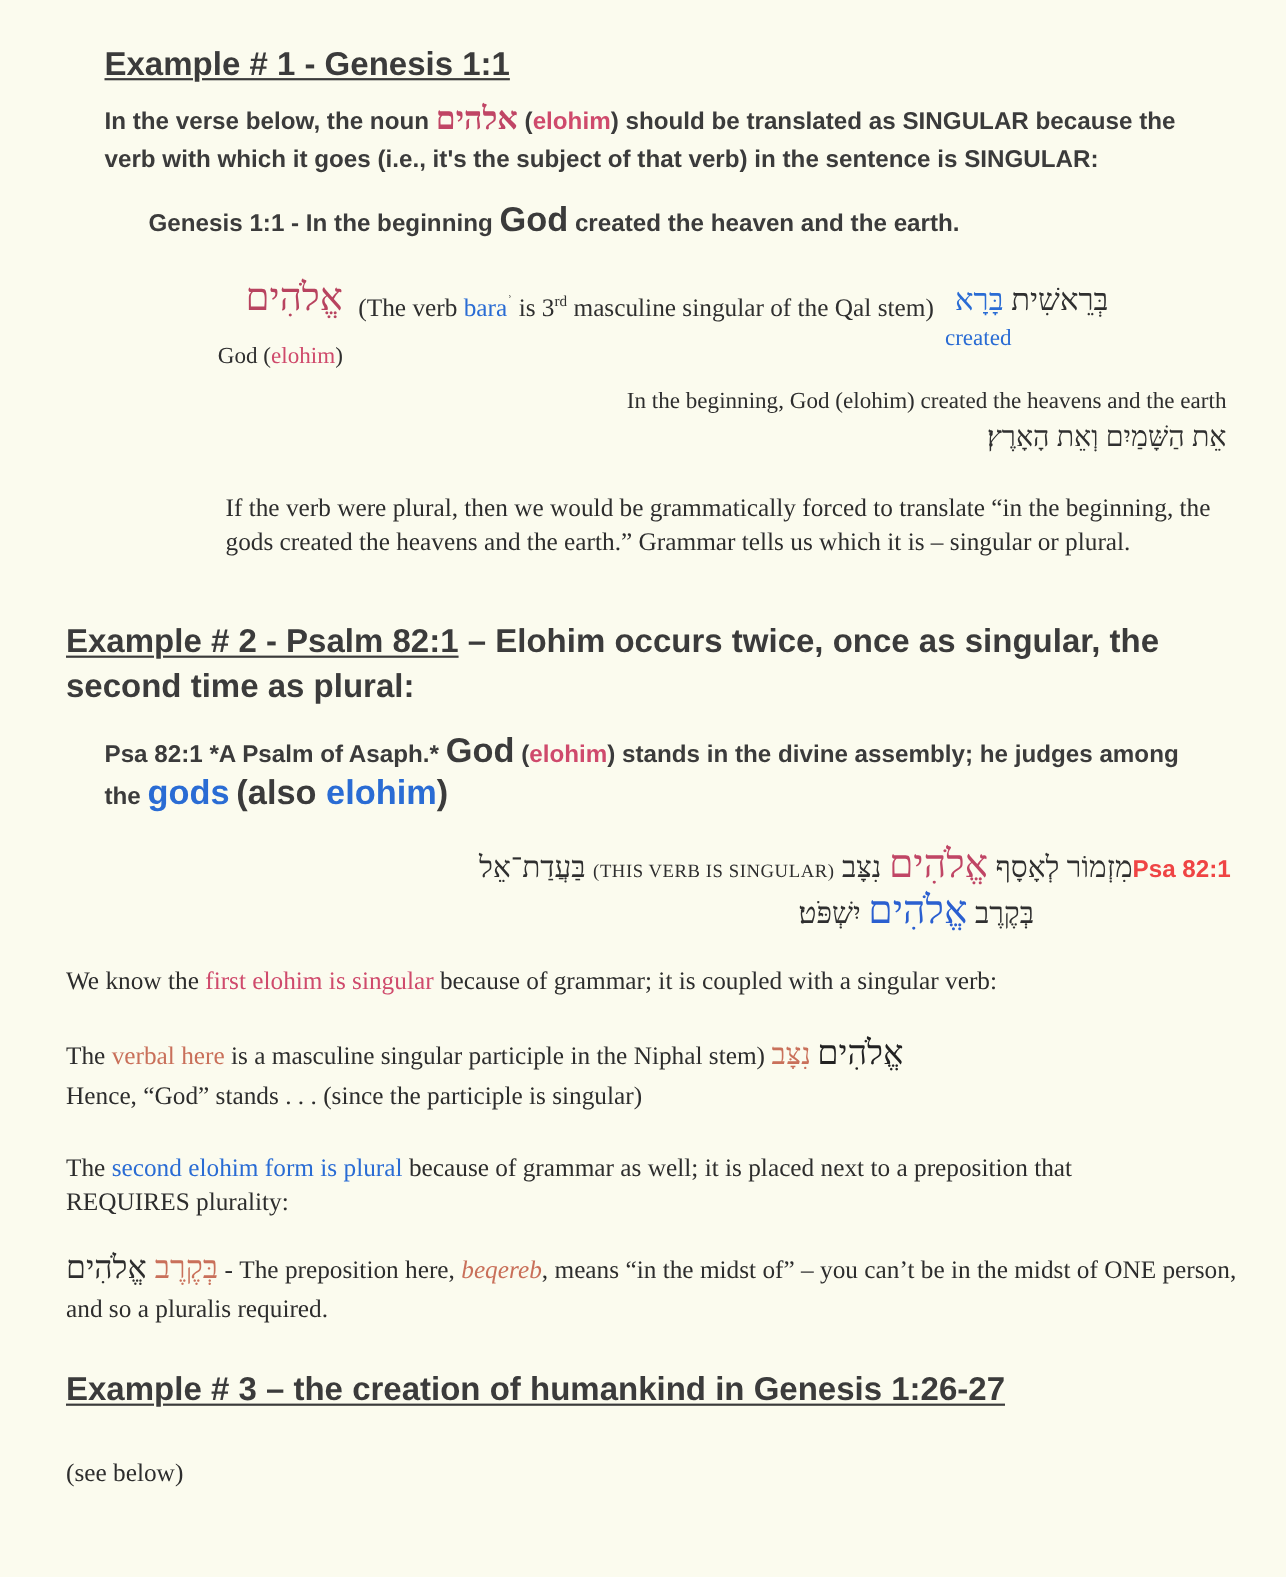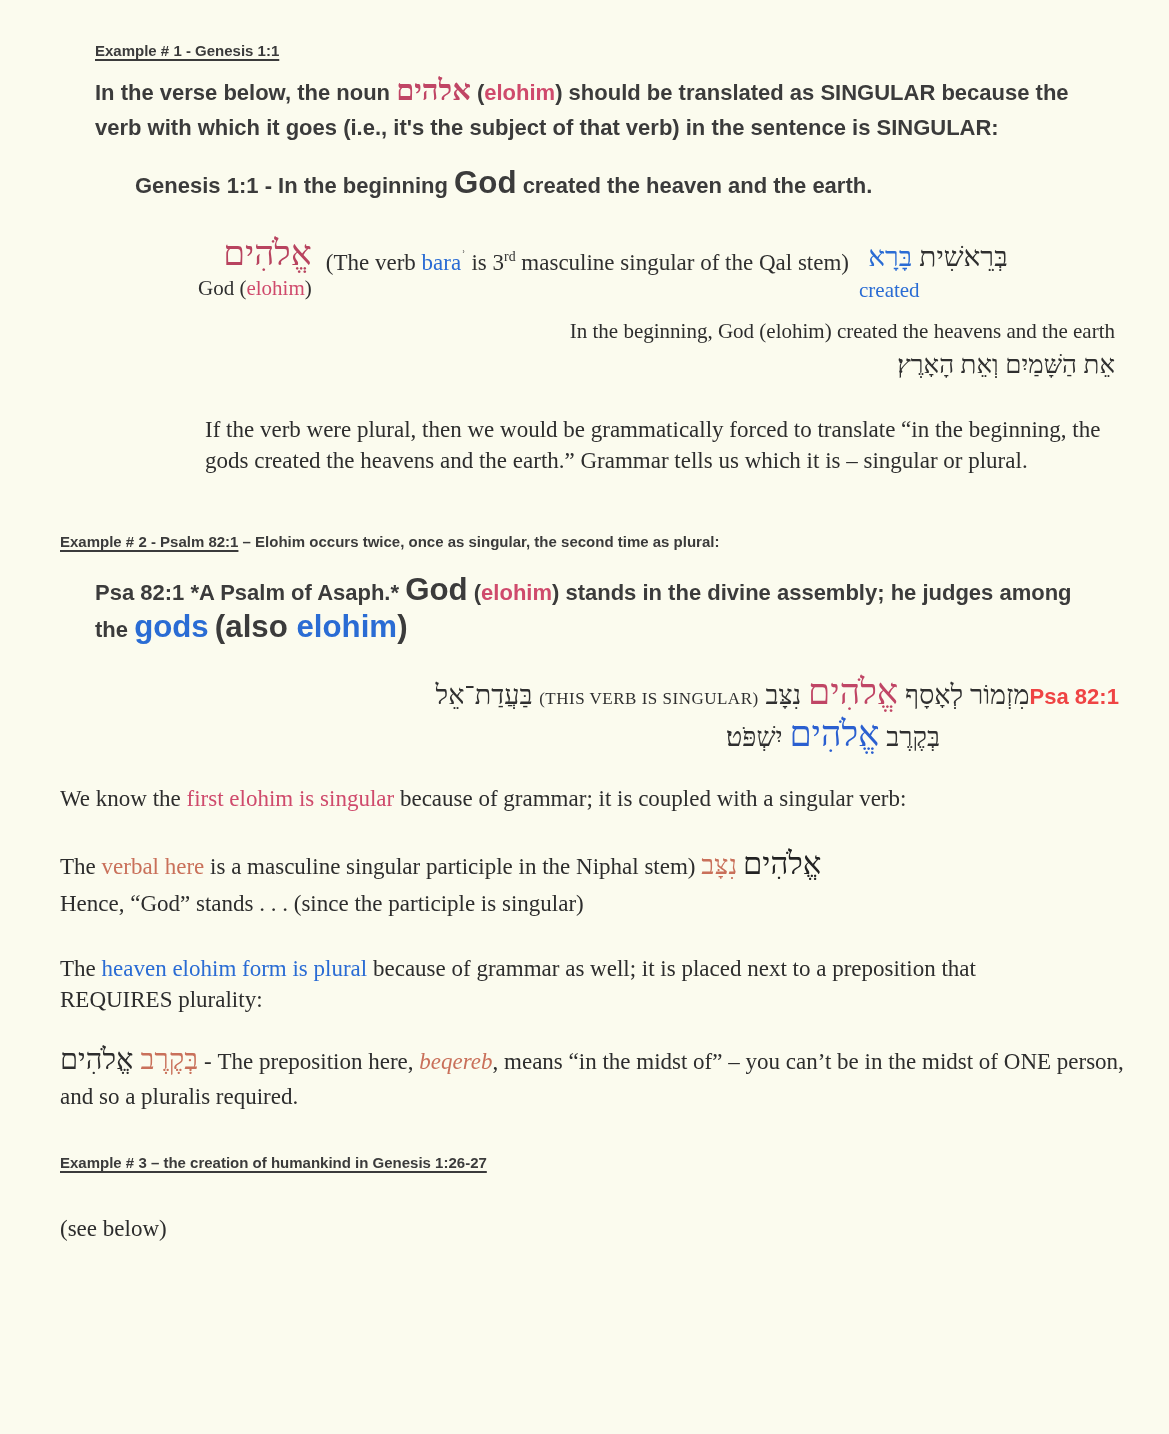--- a/index.html
+++ b/index.html
@@ -5,21 +5,21 @@
   html,body{margin:0;padding:0;}
   body{background:#e9e9e2;}
   .page{
     width:1169px;min-height:1434px;margin:0 auto;box-sizing:border-box;
     background:#fbfbee;padding-top:42px;overflow:hidden;
     font-family:"Liberation Serif","DejaVu Sans",serif;color:#2f2f2f;
   }
   
   .sans-p{font-family:"Liberation Sans",sans-serif;font-weight:700;font-size:22px;color:#3b3b3b;line-height:1.6;}
   .serif-p{font-family:"Liberation Serif","DejaVu Sans",serif;font-size:23px;color:#2d2d2d;line-height:1.35;}
-  .heading{font-family:"Liberation Sans",sans-serif;font-weight:700;font-size:15px;color:#3b3b3b;}
+  .heading{font-family:"Liberation Sans",sans-serif;font-weight:700;font-size:30px;color:#3b3b3b;}
   .underlined{text-decoration:underline;text-decoration-thickness:2px;text-underline-offset:3px;}
   .rtl{direction:rtl;unicode-bidi:isolate;text-align:right;}
 
   
   .st-heb{font-family:"Liberation Serif","DejaVu Sans",serif;}
   .st-red{color:#cf4a6c;}
   .st-hebred{color:#c04565;}
   .st-blue{color:#2a6cd4;}
   .st-hebblue{color:#2a5fd0;}
   .st-salmon{color:#c9705a;}
@@ -33,21 +33,21 @@
   .st-ltr{direction:ltr;unicode-bidi:isolate;}
   .st-it{font-style:italic;}
 
   
   .h1{margin:0 0 16px 95px;}
   .intro{margin:0 0 22px 95px;width:1010px;}
   .quote{margin:14px 0 0 135px;}
   .inter-row{display:flex;margin:30px 0 0 198px;align-items:flex-start;}
   .inter-left{text-align:center;}
   .inter-left .heb-display{font-size:35px;line-height:1.15;color:#b8435f;}
-  .inter-left .gloss{font-size:21px;margin-top:2px;}
+  .inter-left .gloss{font-size:21px;margin-top:20px;}
   .inter-mid{font-size:23px;padding:16px 10px 0 14px;white-space:nowrap;}
   .inter-right{padding-top:8px;}
   .inter-right .heb-display{font-size:28px;line-height:1.1;}
   .inter-right .gloss{font-size:21px;color:#2a6cd4;margin-top:6px;padding-right:88px;text-align:center;}
   .trans-block{text-align:right;margin:14px 54px 0 0;}
   .trans-line{font-size:21px;}
   .heb-obj{font-size:26px;margin-top:4px;}
   .plural-note{margin:34px 0 0 205px;width:905px;}
   .h2{margin:56px 0 0 60px;width:1045px;line-height:1.35;}
   .verse{margin:22px 0 0 95px;width:1010px;line-height:1.7;}
@@ -100,21 +100,21 @@
     <p class="sans-p verse"><span>Psa 82:1 *A Psalm of Asaph.* </span><span class="st-big">God</span><span> (</span><span class="st-red">elohim</span><span>) stands in the divine assembly; he judges among the </span><span class="st-big st-blue">gods</span><span> </span><span class="st-big">(also </span><span class="st-big st-blue">elohim</span><span class="st-big">)</span></p>
 
     <div class="psalm1 rtl"><span class="st-sans st-ltr">Psa 82:1 </span><span class="st-heb">מִזְמוֹר לְאָסָף </span><span class="st-heb st-hebred st-big2">אֱלֹהִים</span><span class="st-heb"> נִצָּב </span><span class="st-sc st-ltr">(THIS VERB IS SINGULAR)</span><span class="st-heb"> בַּעֲדַת־אֵל</span></div>
     <div class="psalm2 rtl"><span class="st-heb">בְּקֶרֶב </span><span class="st-heb st-hebblue st-big2">אֱלֹהִים</span><span class="st-heb"> יִשְׁפֹּט׃</span></div>
 
     <p class="serif-p note1"><span>We know the </span><span class="st-red">first elohim is singular</span><span> because of grammar; it is coupled with a singular verb:</span></p>
 
     <p class="serif-p verbal"><span>The </span><span class="st-salmon">verbal here</span><span> is a masculine singular participle in the Niphal stem) </span><span class="st-heb st-hebbig">אֱלֹהִים</span><span class="st-heb"> </span><span class="st-heb st-hebmed st-salmon">נִצָּב</span></p>
     <p class="serif-p hence">Hence, “God” stands . . . (since the participle is singular)</p>
 
-    <p class="serif-p note2"><span>The </span><span class="st-blue">heaven elohim form is plural</span><span> because of grammar as well; it is placed next to a preposition that REQUIRES  plurality:</span></p>
+    <p class="serif-p note2"><span>The </span><span class="st-blue">second elohim form is plural</span><span> because of grammar as well; it is placed next to a preposition that REQUIRES  plurality:</span></p>
 
     <p class="serif-p beqereb"><span class="st-heb st-big2 st-salmon">בְּקֶרֶב </span><span class="st-heb st-big2">אֱלֹהִים</span><span>  - The preposition here, </span><span class="st-it st-salmon">beqereb</span><span>, means “in the midst of” – you can’t be in the midst of ONE person, and so a pluralis required.</span></p>
   </div>
 
   <div>
     <div class="heading underlined h3">Example # 3 – the creation of humankind in Genesis 1:26-27</div>
     <p class="serif-p see-below">(see below)</p>
   </div>
 
 </div>

